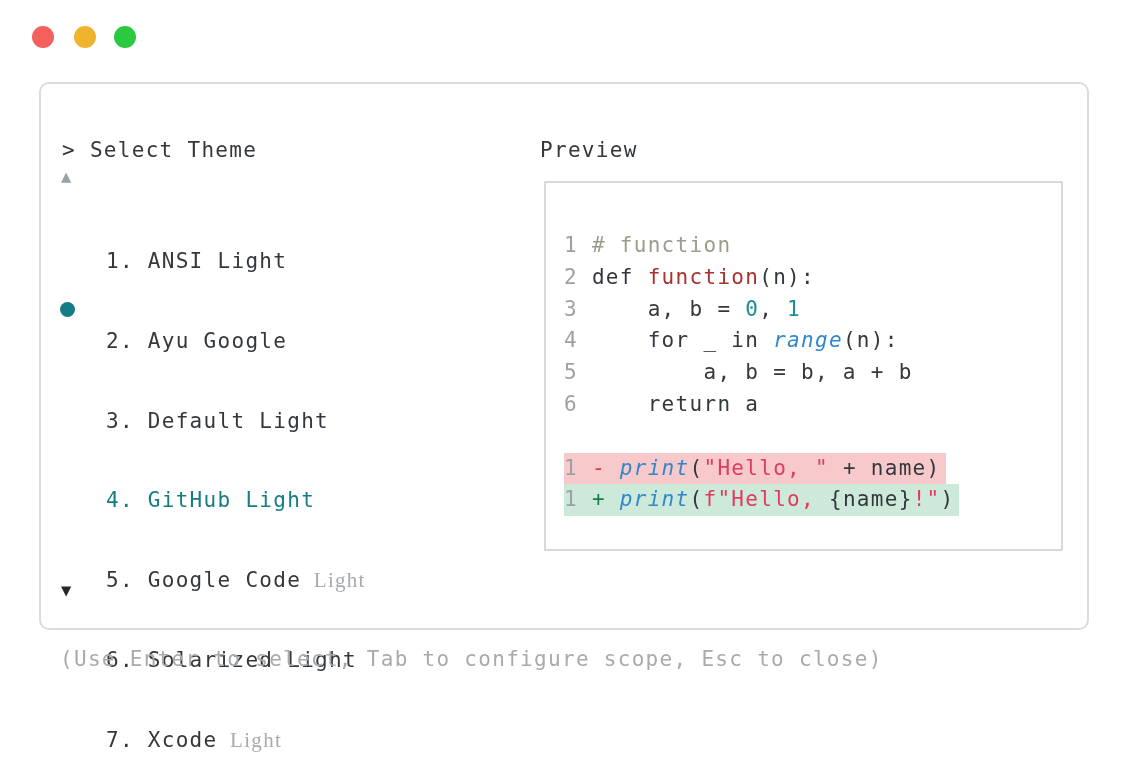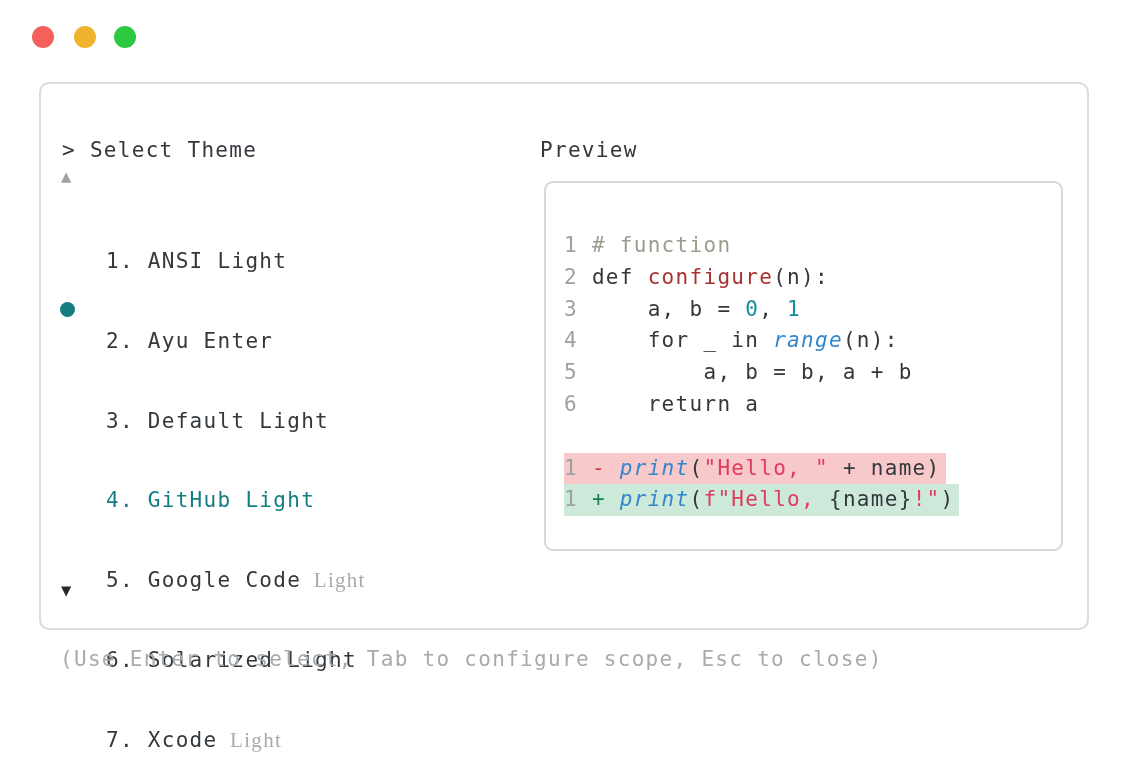--- a/index.html
+++ b/index.html
@@ -28,21 +28,21 @@
   .row { height:31.8px; line-height:31.8px; white-space:pre; cursor:pointer; }
   .row .num, .row .name { color:var(--text-dark); }
   .row .suffix { color:var(--text-gray);font-family:Liberation Serif, serif; }
   .row .suffix:not(:empty) { margin-left:12.6px; }
   .row.selected .num, .row.selected .name { color:var(--accent-teal); }
   .bullet { position:absolute; left:19px; top:218px; width:15px; height:15px; border-radius:50%; background:var(--accent-teal); }
   .hint { position:absolute; left:19px; top:559px; line-height:32px; color:var(--text-gray); }
   
   .preview-box {
     position:absolute; left:503px; top:97px; width:519px; height:370px;
-    border:2px solid var(--preview-border); border-radius:9px; background:#fff; overflow:hidden;
+    border:2px solid var(--preview-border); border-radius:1px; background:#fff; overflow:hidden;
   }
   .code-area { position:absolute; left:18px; top:47px; font-size:21px; letter-spacing:1.3px; }
   .code-line { height:31.8px; line-height:31.8px; white-space:pre; }
   .line-inner { display:inline-block; height:31.8px; }
   .removed .line-inner { background:var(--diff-removed-bg); padding-right:5px; }
   .added   .line-inner { background:var(--diff-added-bg);   padding-right:5px; }
   .ln { color:var(--line-number); }
   .tok-plain   { color:var(--text-dark); }
   .tok-comment { color:var(--comment); }
   .tok-func    { color:var(--function-red); }
@@ -63,41 +63,41 @@
 
   <div class="panel">
 
     <div class="prompt mono21">&gt; Select Theme</div>
     <div class="preview-title mono21">Preview</div>
 
     <div class="scroll-up">▲</div>
 
     <div class="theme-list mono21">
       <div class="row"><span class="num"> 1. </span><span class="name">ANSI Light</span><span class="suffix"></span></div>
-      <div class="row"><span class="num"> 2. </span><span class="name">Ayu Enter</span><span class="suffix"></span></div>
+      <div class="row"><span class="num"> 2. </span><span class="name">Ayu Google</span><span class="suffix"></span></div>
       <div class="row"><span class="num"> 3. </span><span class="name">Default Light</span><span class="suffix"></span></div>
       <div class="row selected"><span class="num"> 4. </span><span class="name">GitHub Light</span><span class="suffix"></span></div>
       <div class="row"><span class="num"> 5. </span><span class="name">Google Code</span><span class="suffix">Light</span></div>
       <div class="row"><span class="num"> 6. </span><span class="name">Solarized Light</span><span class="suffix"></span></div>
       <div class="row"><span class="num"> 7. </span><span class="name">Xcode</span><span class="suffix">Light</span></div>
       
       
       
       
       
     </div>
 
     <div class="bullet"></div>
 
     <div class="scroll-down">▼</div>
 
     <div class="preview-box">
       <div class="code-area" id="code-area">
           <div class="code-line"><span class="line-inner"><span class="ln">1 </span><span class="tok-comment"># function</span></span></div>
-          <div class="code-line"><span class="line-inner"><span class="ln">2 </span><span class="tok-plain">def </span><span class="tok-func">configure</span><span class="tok-plain">(n):</span></span></div>
+          <div class="code-line"><span class="line-inner"><span class="ln">2 </span><span class="tok-plain">def </span><span class="tok-func">function</span><span class="tok-plain">(n):</span></span></div>
           <div class="code-line"><span class="line-inner"><span class="ln">3 </span><span class="tok-plain">    a, b = </span><span class="tok-num">0</span><span class="tok-plain">, </span><span class="tok-num">1</span></span></div>
           <div class="code-line"><span class="line-inner"><span class="ln">4 </span><span class="tok-plain">    for _ in </span><span class="tok-call">range</span><span class="tok-plain">(n):</span></span></div>
           <div class="code-line"><span class="line-inner"><span class="ln">5 </span><span class="tok-plain">        a, b = b, a + b</span></span></div>
           <div class="code-line"><span class="line-inner"><span class="ln">6 </span><span class="tok-plain">    return a</span></span></div>
           <div class="code-line"><span class="line-inner"></span></div>
           <div class="code-line removed"><span class="line-inner"><span class="ln">1 </span><span class="tok-minus">- </span><span class="tok-call">print</span><span class="tok-plain">(</span><span class="tok-string">"Hello, "</span><span class="tok-plain"> + name)</span></span></div>
           <div class="code-line added"><span class="line-inner"><span class="ln">1 </span><span class="tok-plus">+ </span><span class="tok-call">print</span><span class="tok-plain">(</span><span class="tok-string">f"Hello, </span><span class="tok-plain">{name}</span><span class="tok-string">!"</span><span class="tok-plain">)</span></span></div>
         </div>
     </div>
 

